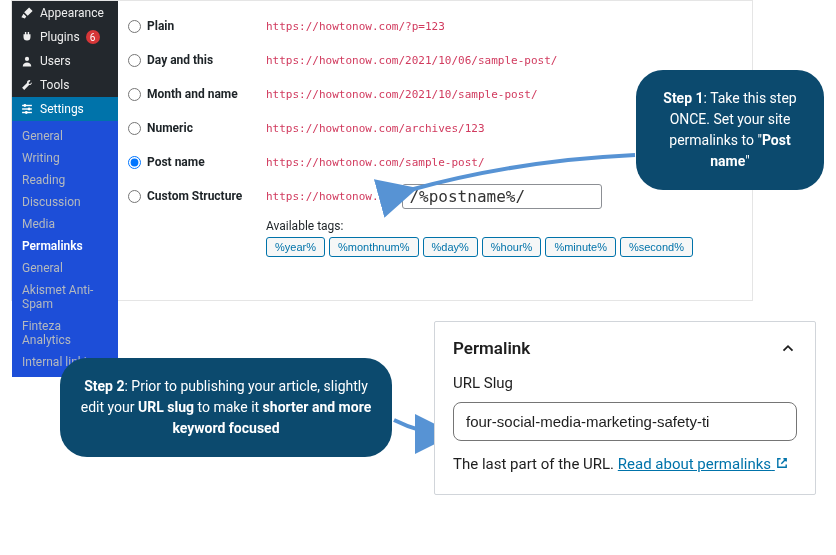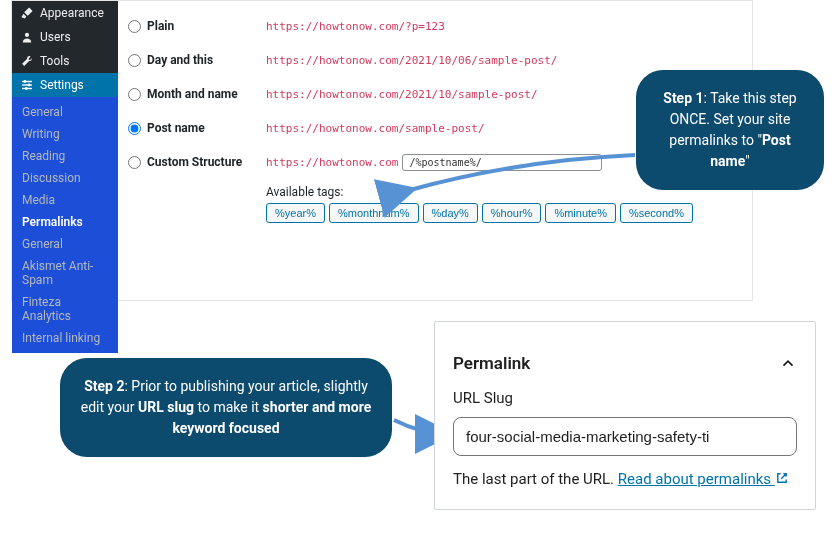--- a/index.html
+++ b/index.html
@@ -16,36 +16,36 @@
   .sub-item { padding: 4px 10px; color: #b4b9be; cursor: pointer; font-size: 12px; }
   .sub-item.current { color: #fff; font-weight: 600; }
   .badge { background: #d63638; color: #fff; border-radius: 9px; font-size: 10px; min-width: 14px; height: 14px; display: inline-flex; align-items: center; justify-content: center; padding: 0 4px; }
   
   .settings-area { flex: 1; background: #fff; padding: 8px 16px 8px 8px; }
   .setting-row { display: flex; align-items: center; min-height: 34px; }
   .radio-cell { width: 140px; display: flex; align-items: center; gap: 6px; padding-left: 2px; }
   .radio-cell input[type=radio] { margin: 0; }
   .radio-label { font-size: 12px; font-weight: 700; color: #1d2327; }
   .url-sample { font-family: Consolas, Menlo, monospace; font-size: 11px; color: #d13a5e; }
-  .custom-input { display: inline-flex; align-items: center; border: 1px solid #8c8f94; border-radius: 3px; padding: 2px 6px; margin-left: 4px; font-family: Consolas, Menlo, monospace; font-size: 10px; background: #fff; min-width: 200px; color: #333; }
+  .custom-input { display: inline-flex; align-items: center; border: 1px solid #8c8f94; border-radius: 3px; padding: 2px 6px; margin-left: 4px; font-family: Consolas, Menlo, monospace; font-size: 16px; background: #fff; min-width: 200px; color: #333; }
   .tags-label { font-size: 12px; color: #1d2327; margin: 6px 0 4px 140px; }
   .tags-row { margin-left: 140px; display: flex; gap: 4px; flex-wrap: wrap; }
   .tag-btn { border: 1px solid #0073aa; color: #0073aa; background: #f6f7f7; border-radius: 3px; padding: 3px 8px; font-size: 11px; cursor: pointer; }
 
   
   .callout { position: absolute; background: #0c4a6e; color: #fff; border-radius: 27px; padding: 18px 15px; text-align: center; font-size: 14px; line-height: 1.5; }
   .callout-1 { top: 70px; right: 12px; width: 188px; }
   .callout-2 { top: 358px; left: 60px; width: 332px; }
   .callout b { font-weight: 700; }
 
   .arrow { position: absolute; pointer-events: none; }
   .arrow svg { overflow: visible; }
   
   
-  .perma-card { position: absolute; top: 321px; left: 434px; width: 382px; border: 1px solid #d1d5da; background: #fff; padding: 31px 18px 18px; border-radius: 2px; }
+  .perma-card { position: absolute; top: 321px; left: 434px; width: 382px; border: 1px solid #d1d5da; background: #fff; padding: 16px 18px 18px; border-radius: 2px; }
   .perma-head { display: flex; justify-content: space-between; align-items: center; margin-bottom: 16px; }
   .perma-title { font-size: 17px; font-weight: 600; color: #1e1e1e; }
   .chev { width: 18px; height: 18px; display: inline-flex; }
   .perma-label { font-size: 15px; color: #1e1e1e; margin-bottom: 10px; }
   .slug-input { width: 100%; border: 1px solid #757575; border-radius: 8px; padding: 10px 12px; font-size: 15px; color: #1e1e1e; }
   .perma-help { margin-top: 12px; font-size: 15px; color: #1e1e1e; line-height: 1.5; }
   .perma-help a { color: #0073aa; text-decoration: underline; }
   .ext-ic { width: 14px; height: 14px; display: inline-block; vertical-align: -1px; }
 </style>
 </head>
@@ -57,20 +57,29 @@
       <span class="side-ic">
           <svg viewBox="0 0 20 20" fill="currentColor">
             <path d="M13 2l5 5-7 7-5-5 7-7zm-8 9l4 4-2 3-5-2 3-5z"></path>
           </svg>
         </span>
       <span>Appearance</span>
     </div>
     <div class="side-item">
       <span class="side-ic">
           <svg viewBox="0 0 20 20" fill="currentColor">
+            <path d="M7 3v3H5v4a5 5 0 005 5 5 5 0 005-5V6h-2V3h-2v3H9V3H7z"></path>
+          </svg>
+        </span>
+      <span>Plugins</span>
+      <span class="badge">6</span>
+    </div>
+    <div class="side-item">
+      <span class="side-ic">
+          <svg viewBox="0 0 20 20" fill="currentColor">
             <circle cx="10" cy="7" r="3"></circle>
             <path d="M4 17c0-3 3-5 6-5s6 2 6 5v1H4v-1z"></path>
           </svg>
         </span>
       <span>Users</span>
     </div>
     <div class="side-item">
       <span class="side-ic">
           <svg viewBox="0 0 20 20" fill="currentColor">
             <path d="M14 3a4 4 0 00-4 4l-7 7 3 3 7-7a4 4 0 004-4l-3 3-2-2 3-3-1-1z"></path>
@@ -122,20 +131,27 @@
     </div>
     <div class="setting-row">
       <label class="radio-cell">
           <input type="radio" name="perm" style="">
           <span class="radio-label">Month and name</span>
         </label>
       <span class="url-sample">https://howtonow.com/2021/10/sample-post/</span>
     </div>
     <div class="setting-row">
       <label class="radio-cell">
+          <input type="radio" name="perm" style="">
+          <span class="radio-label">Numeric</span>
+        </label>
+      <span class="url-sample">https://howtonow.com/archives/123</span>
+    </div>
+    <div class="setting-row">
+      <label class="radio-cell">
           <input type="radio" name="perm" checked="" style="">
           <span class="radio-label">Post name</span>
         </label>
       <span class="url-sample">https://howtonow.com/sample-post/</span>
     </div>
     <div class="setting-row">
       <label class="radio-cell">
           <input type="radio" name="perm" style="">
           <span class="radio-label">Custom Structure</span>
         </label>

